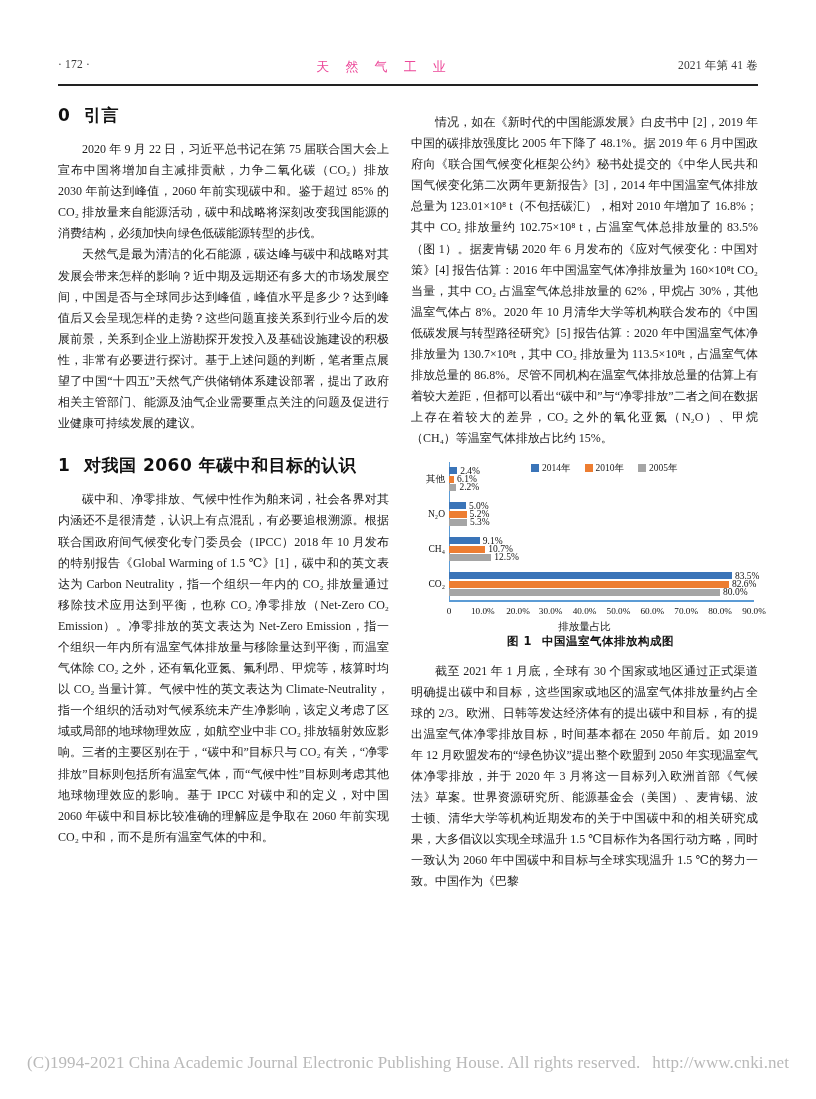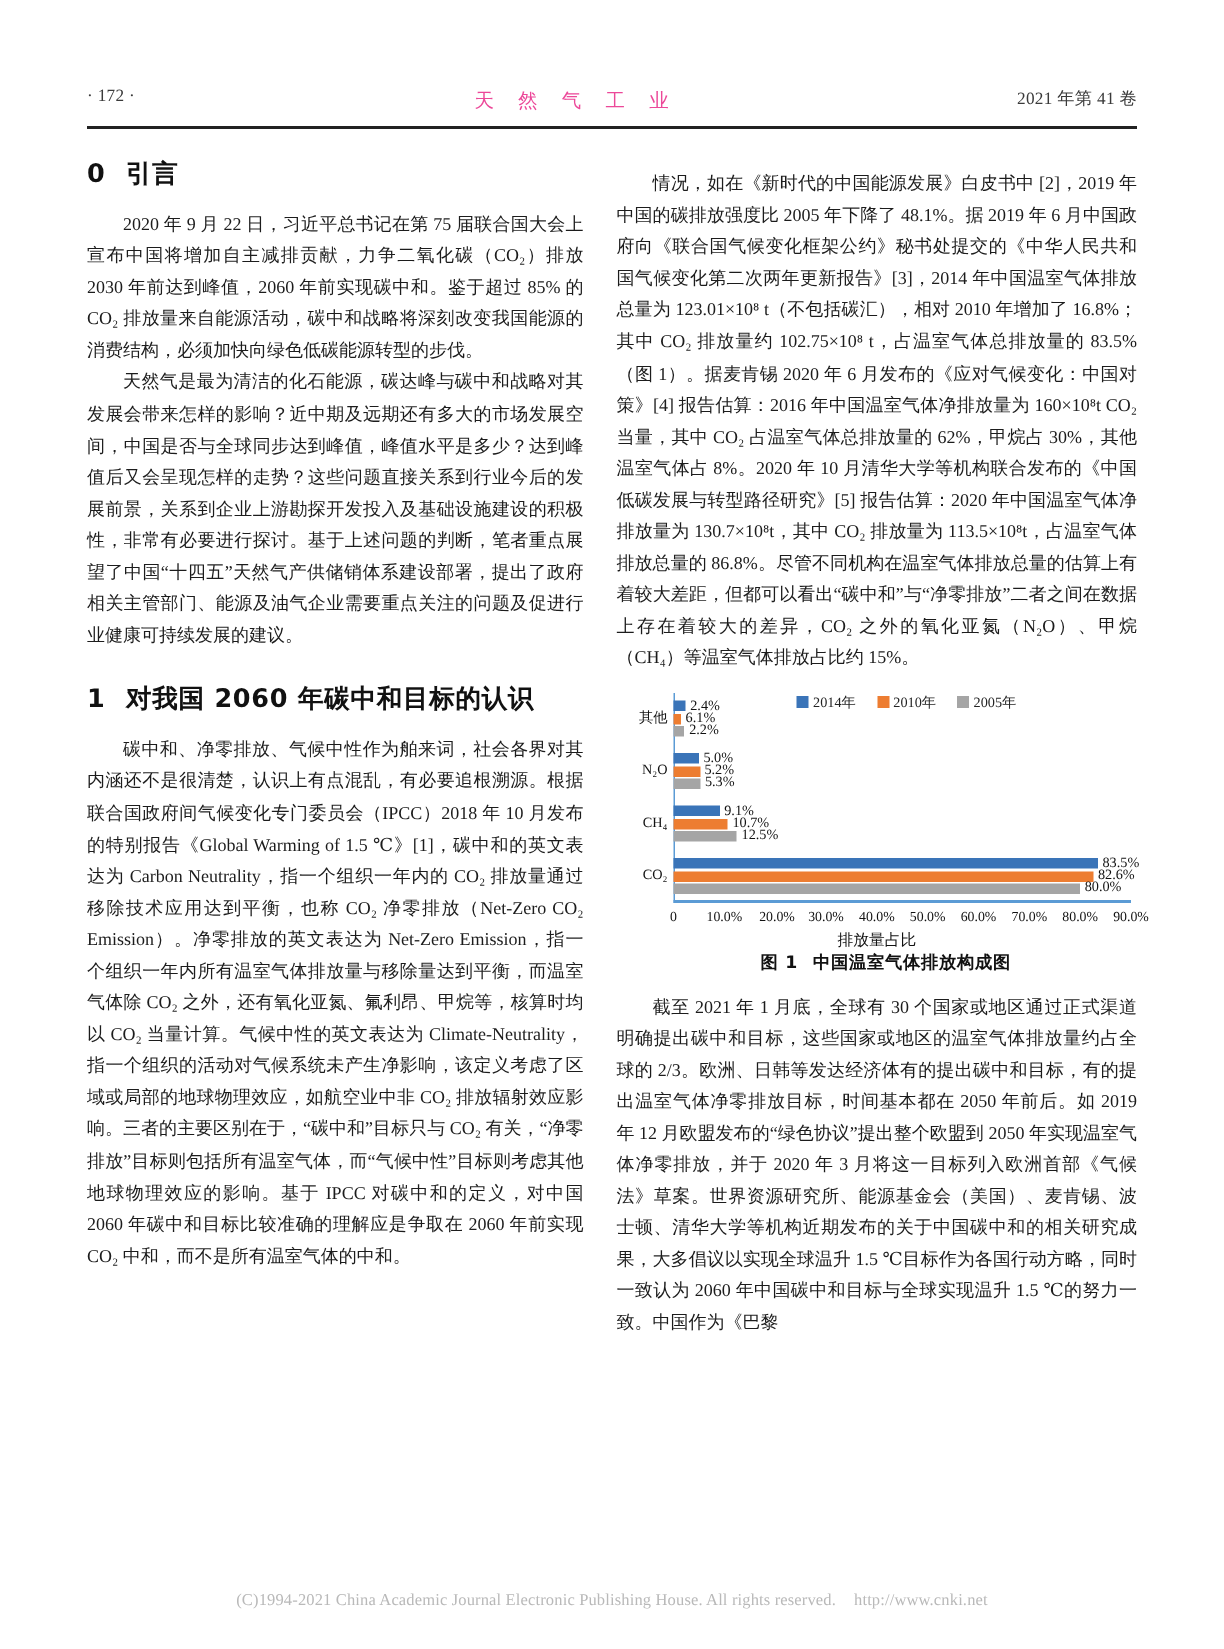--- a/index.html
+++ b/index.html
@@ -194,21 +194,21 @@
     letter-spacing: 0.5px;
   }
   .fig-caption .cap-label { margin-right: 10px; padding-left: 12px; }
 
   
   .footer {
     position: absolute;
     left: 0; right: 0;
     bottom: 26px;
     text-align: center;
-    font-size: 11px;
+    font-size: 17px;
     color: #b9b9b9;
     font-family: "Liberation Serif", serif;
     letter-spacing: 0.1px;
   }
   .footer .url { margin-left: 12px; }
 </style>
 </head>
 <body>
 
 <div class="page">

